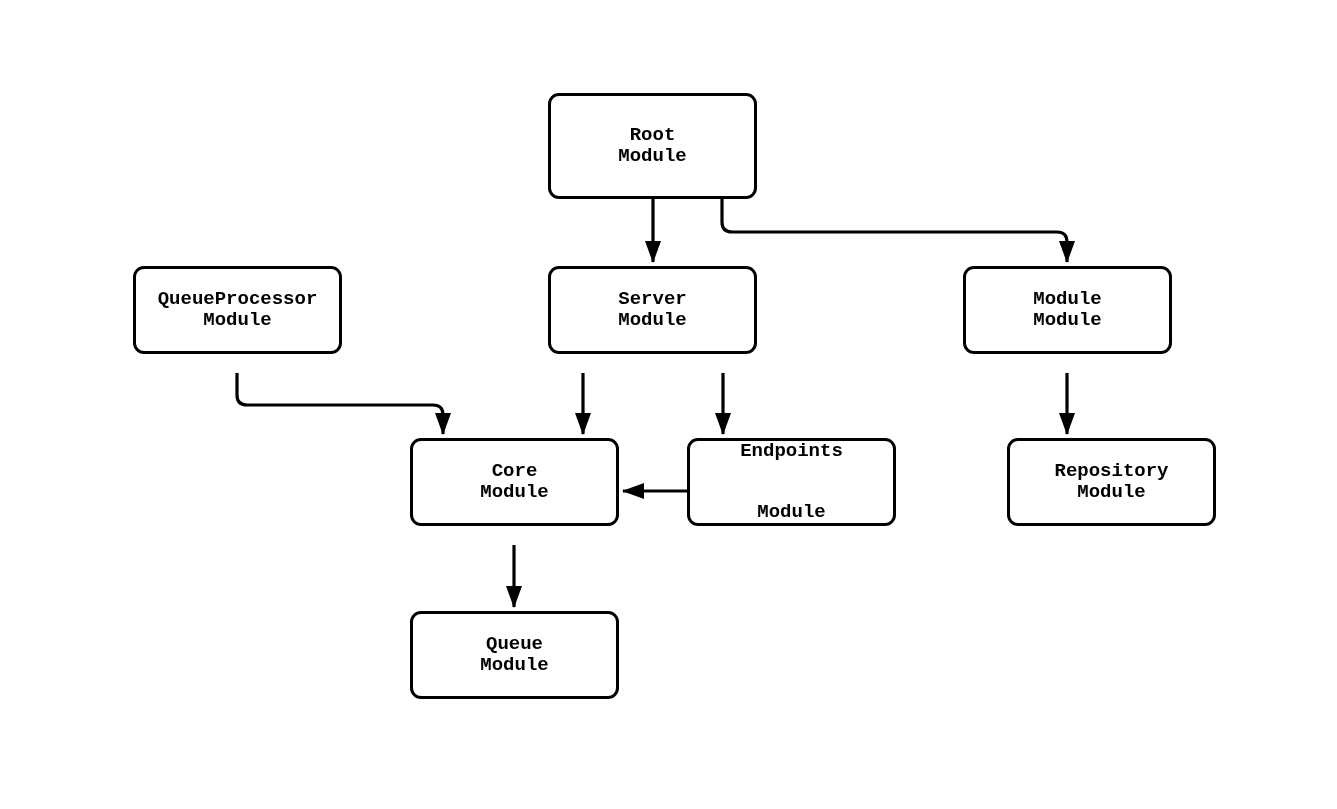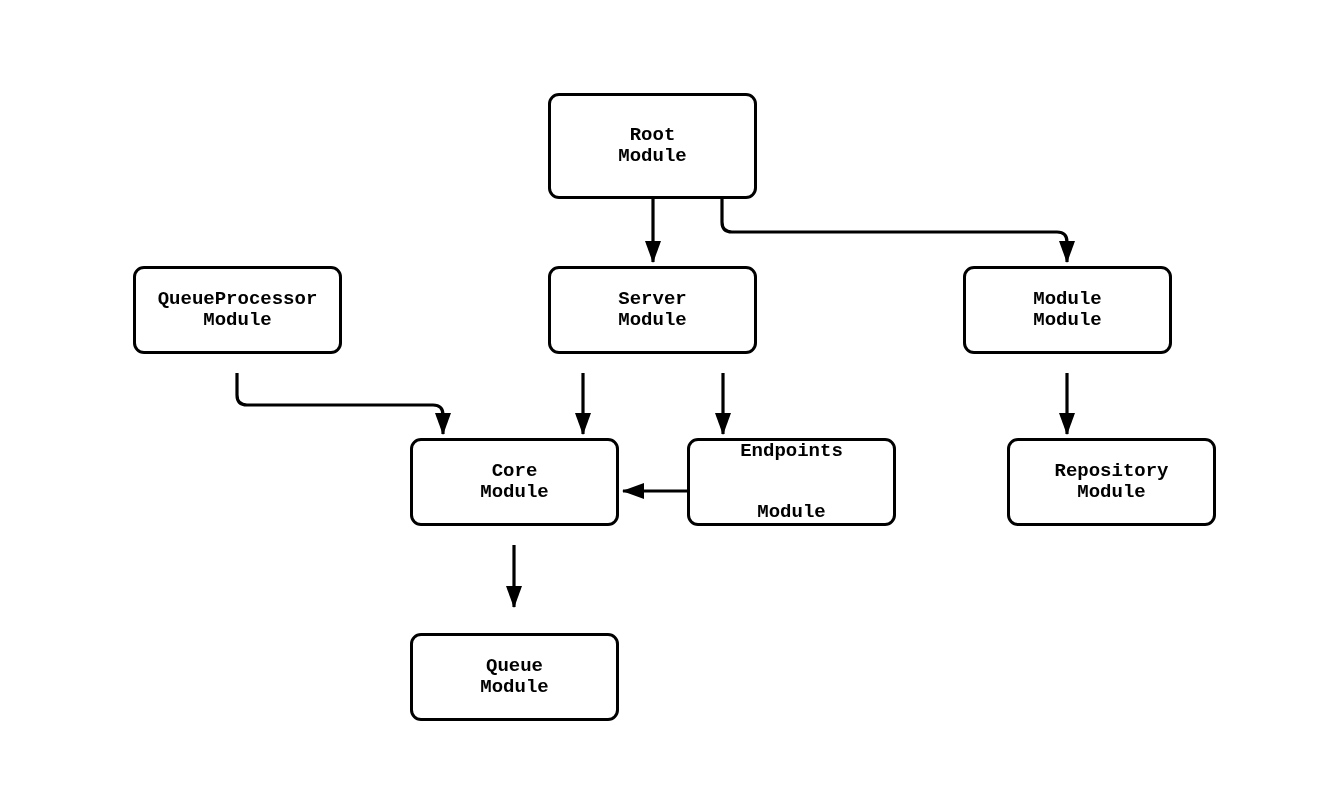--- a/index.html
+++ b/index.html
@@ -49,21 +49,21 @@
   .node span { display: block; white-space: nowrap; }
 
   
   .pos-root          { left: 548px; top:  93px; height: 106px; }
   .pos-queueprocessor{ left: 133px; top: 266px; }
   .pos-server        { left: 548px; top: 266px; text-align: center; }
   .pos-global        { left: 963px; top: 266px; }
   .pos-core          { left: 410px; top: 438px; }
   .pos-endpoints     { left: 687px; top: 438px; justify-content: space-between; }
   .pos-repository    { left: 1007px; top: 438px; }
-  .pos-queue         { left: 410px; top: 633px; }
+  .pos-queue         { left: 410px; top: 611px; }
 </style>
 </head>
 <body>
 
 <div id="canvas">
 
   <svg id="edges" viewBox="0 0 1337 809" xmlns="http://www.w3.org/2000/svg">
     <defs>
       <marker id="arrowhead" viewBox="0 0 22 16" refX="21" refY="8" markerWidth="22" markerHeight="16" markerUnits="userSpaceOnUse" orient="auto">
         <path d="M0,0 L22,8 L0,16 Z" fill="#000000"></path>

